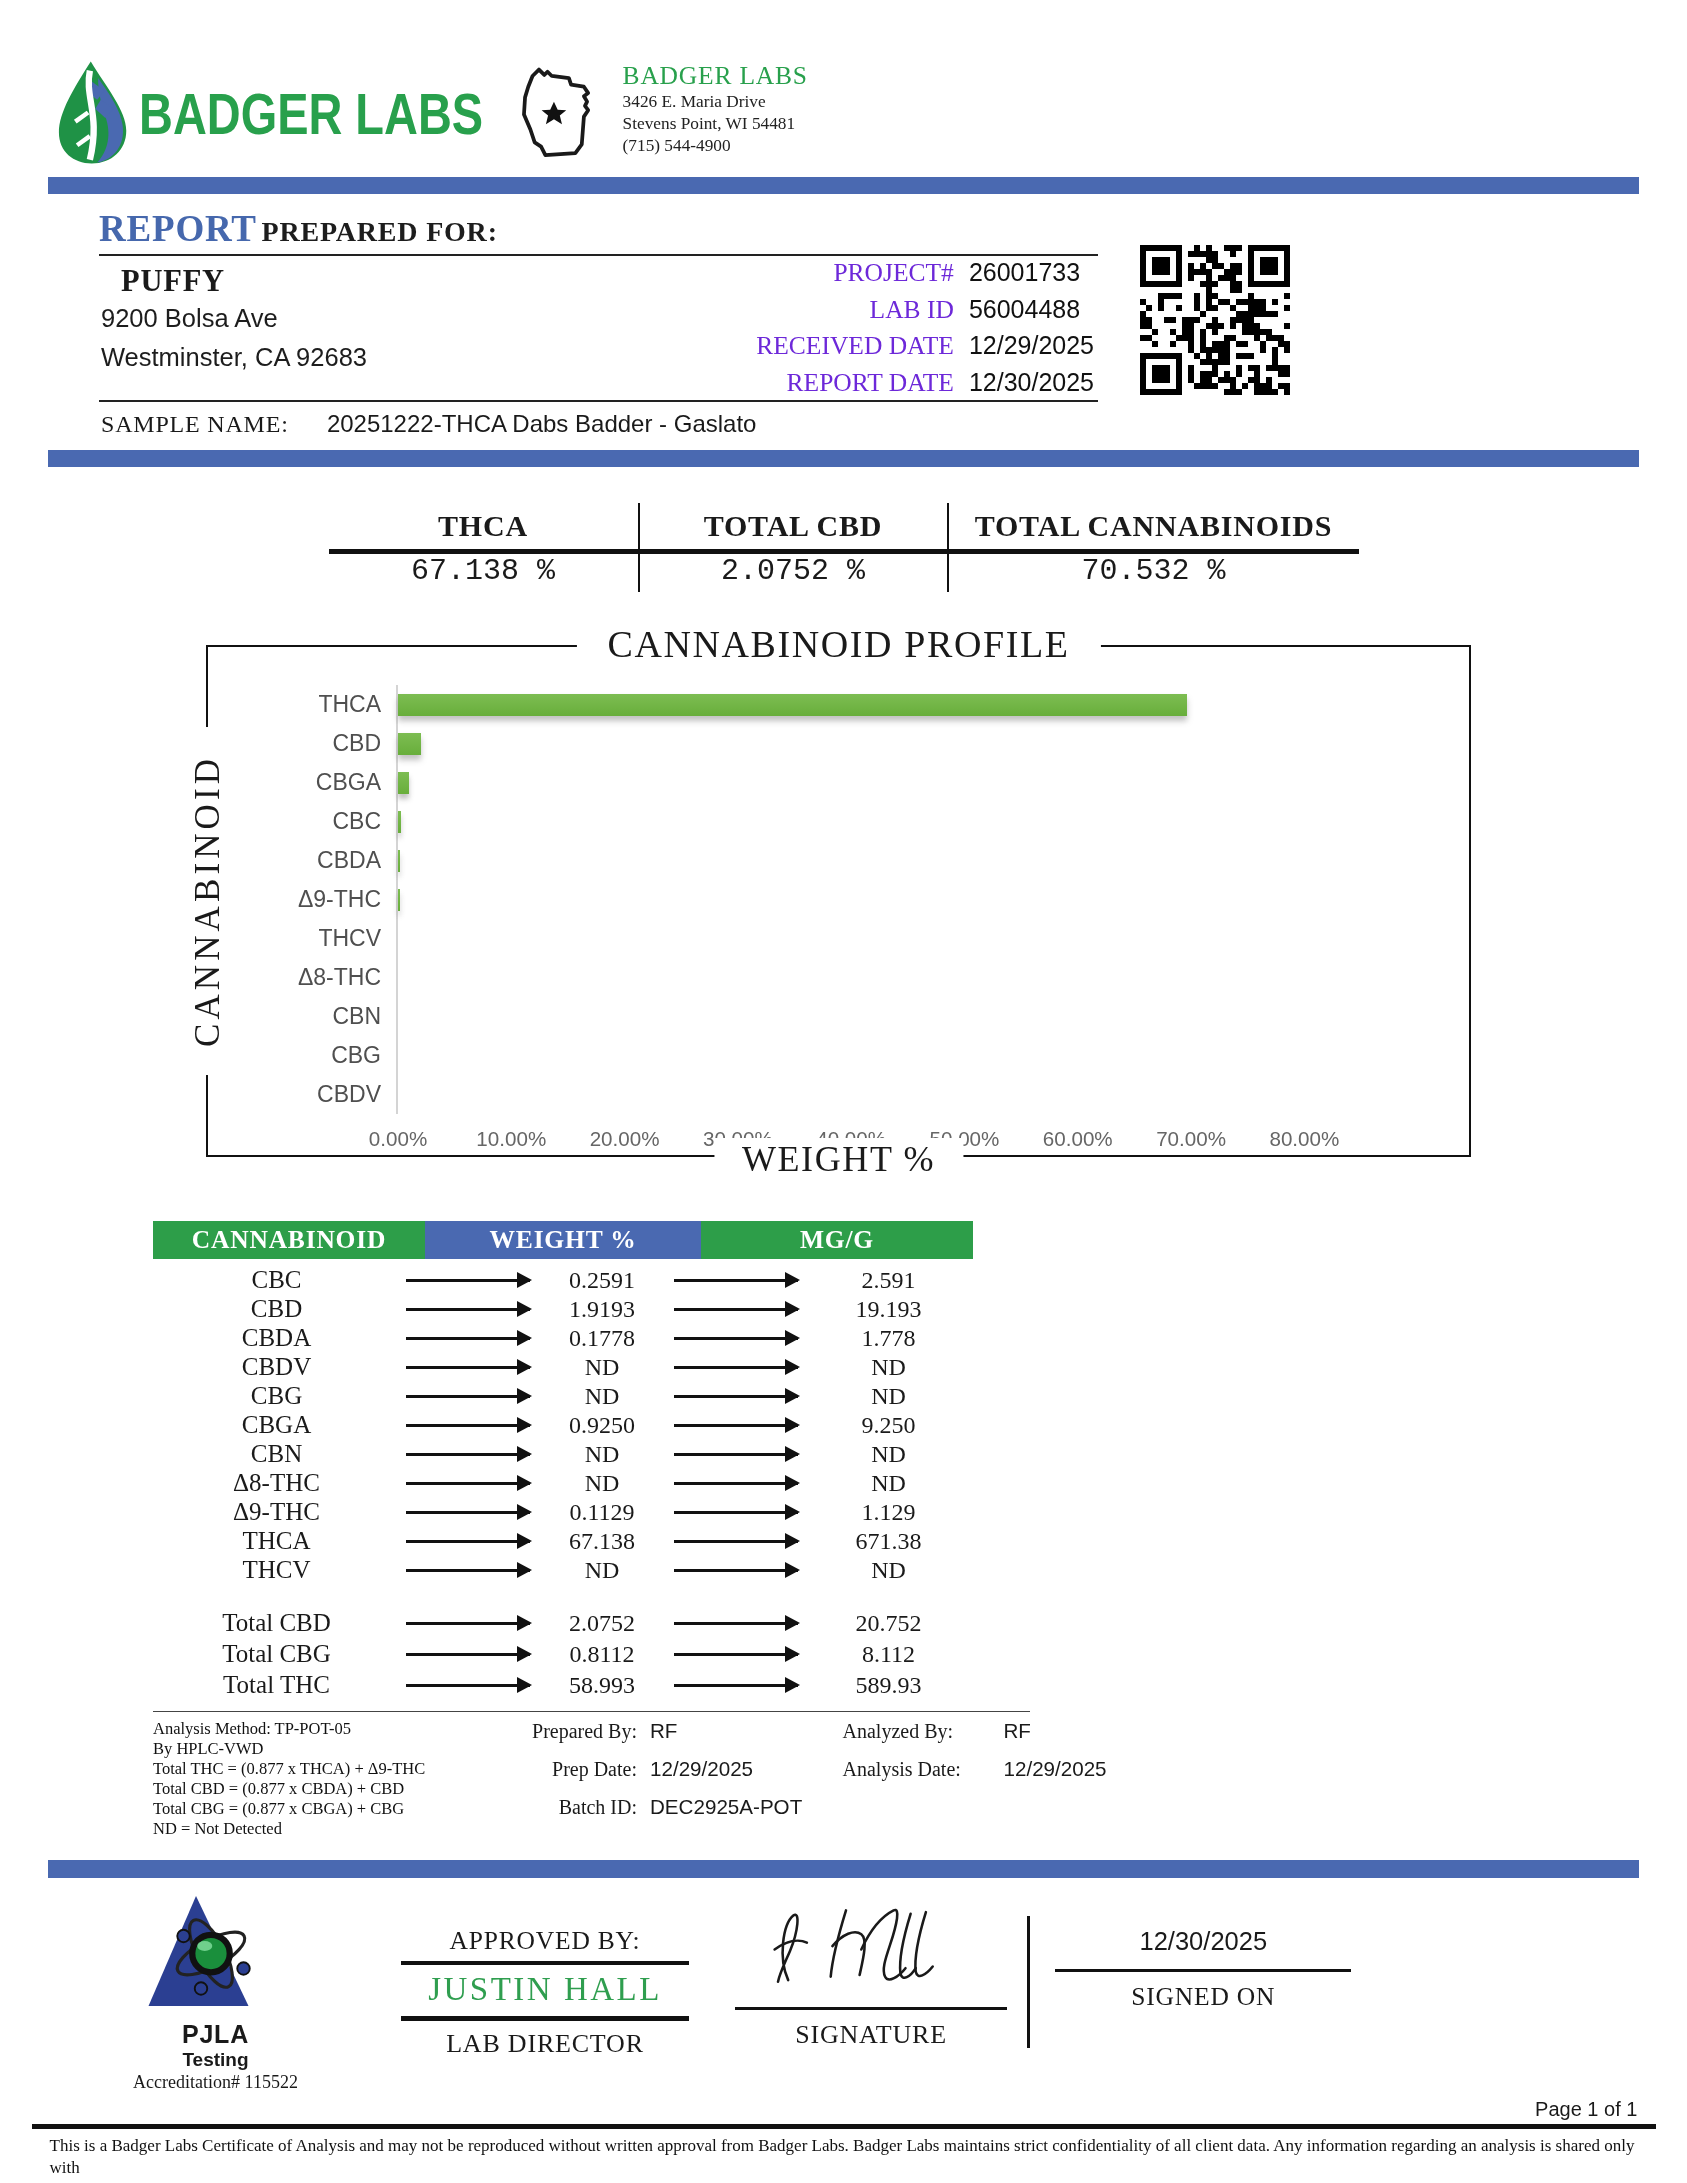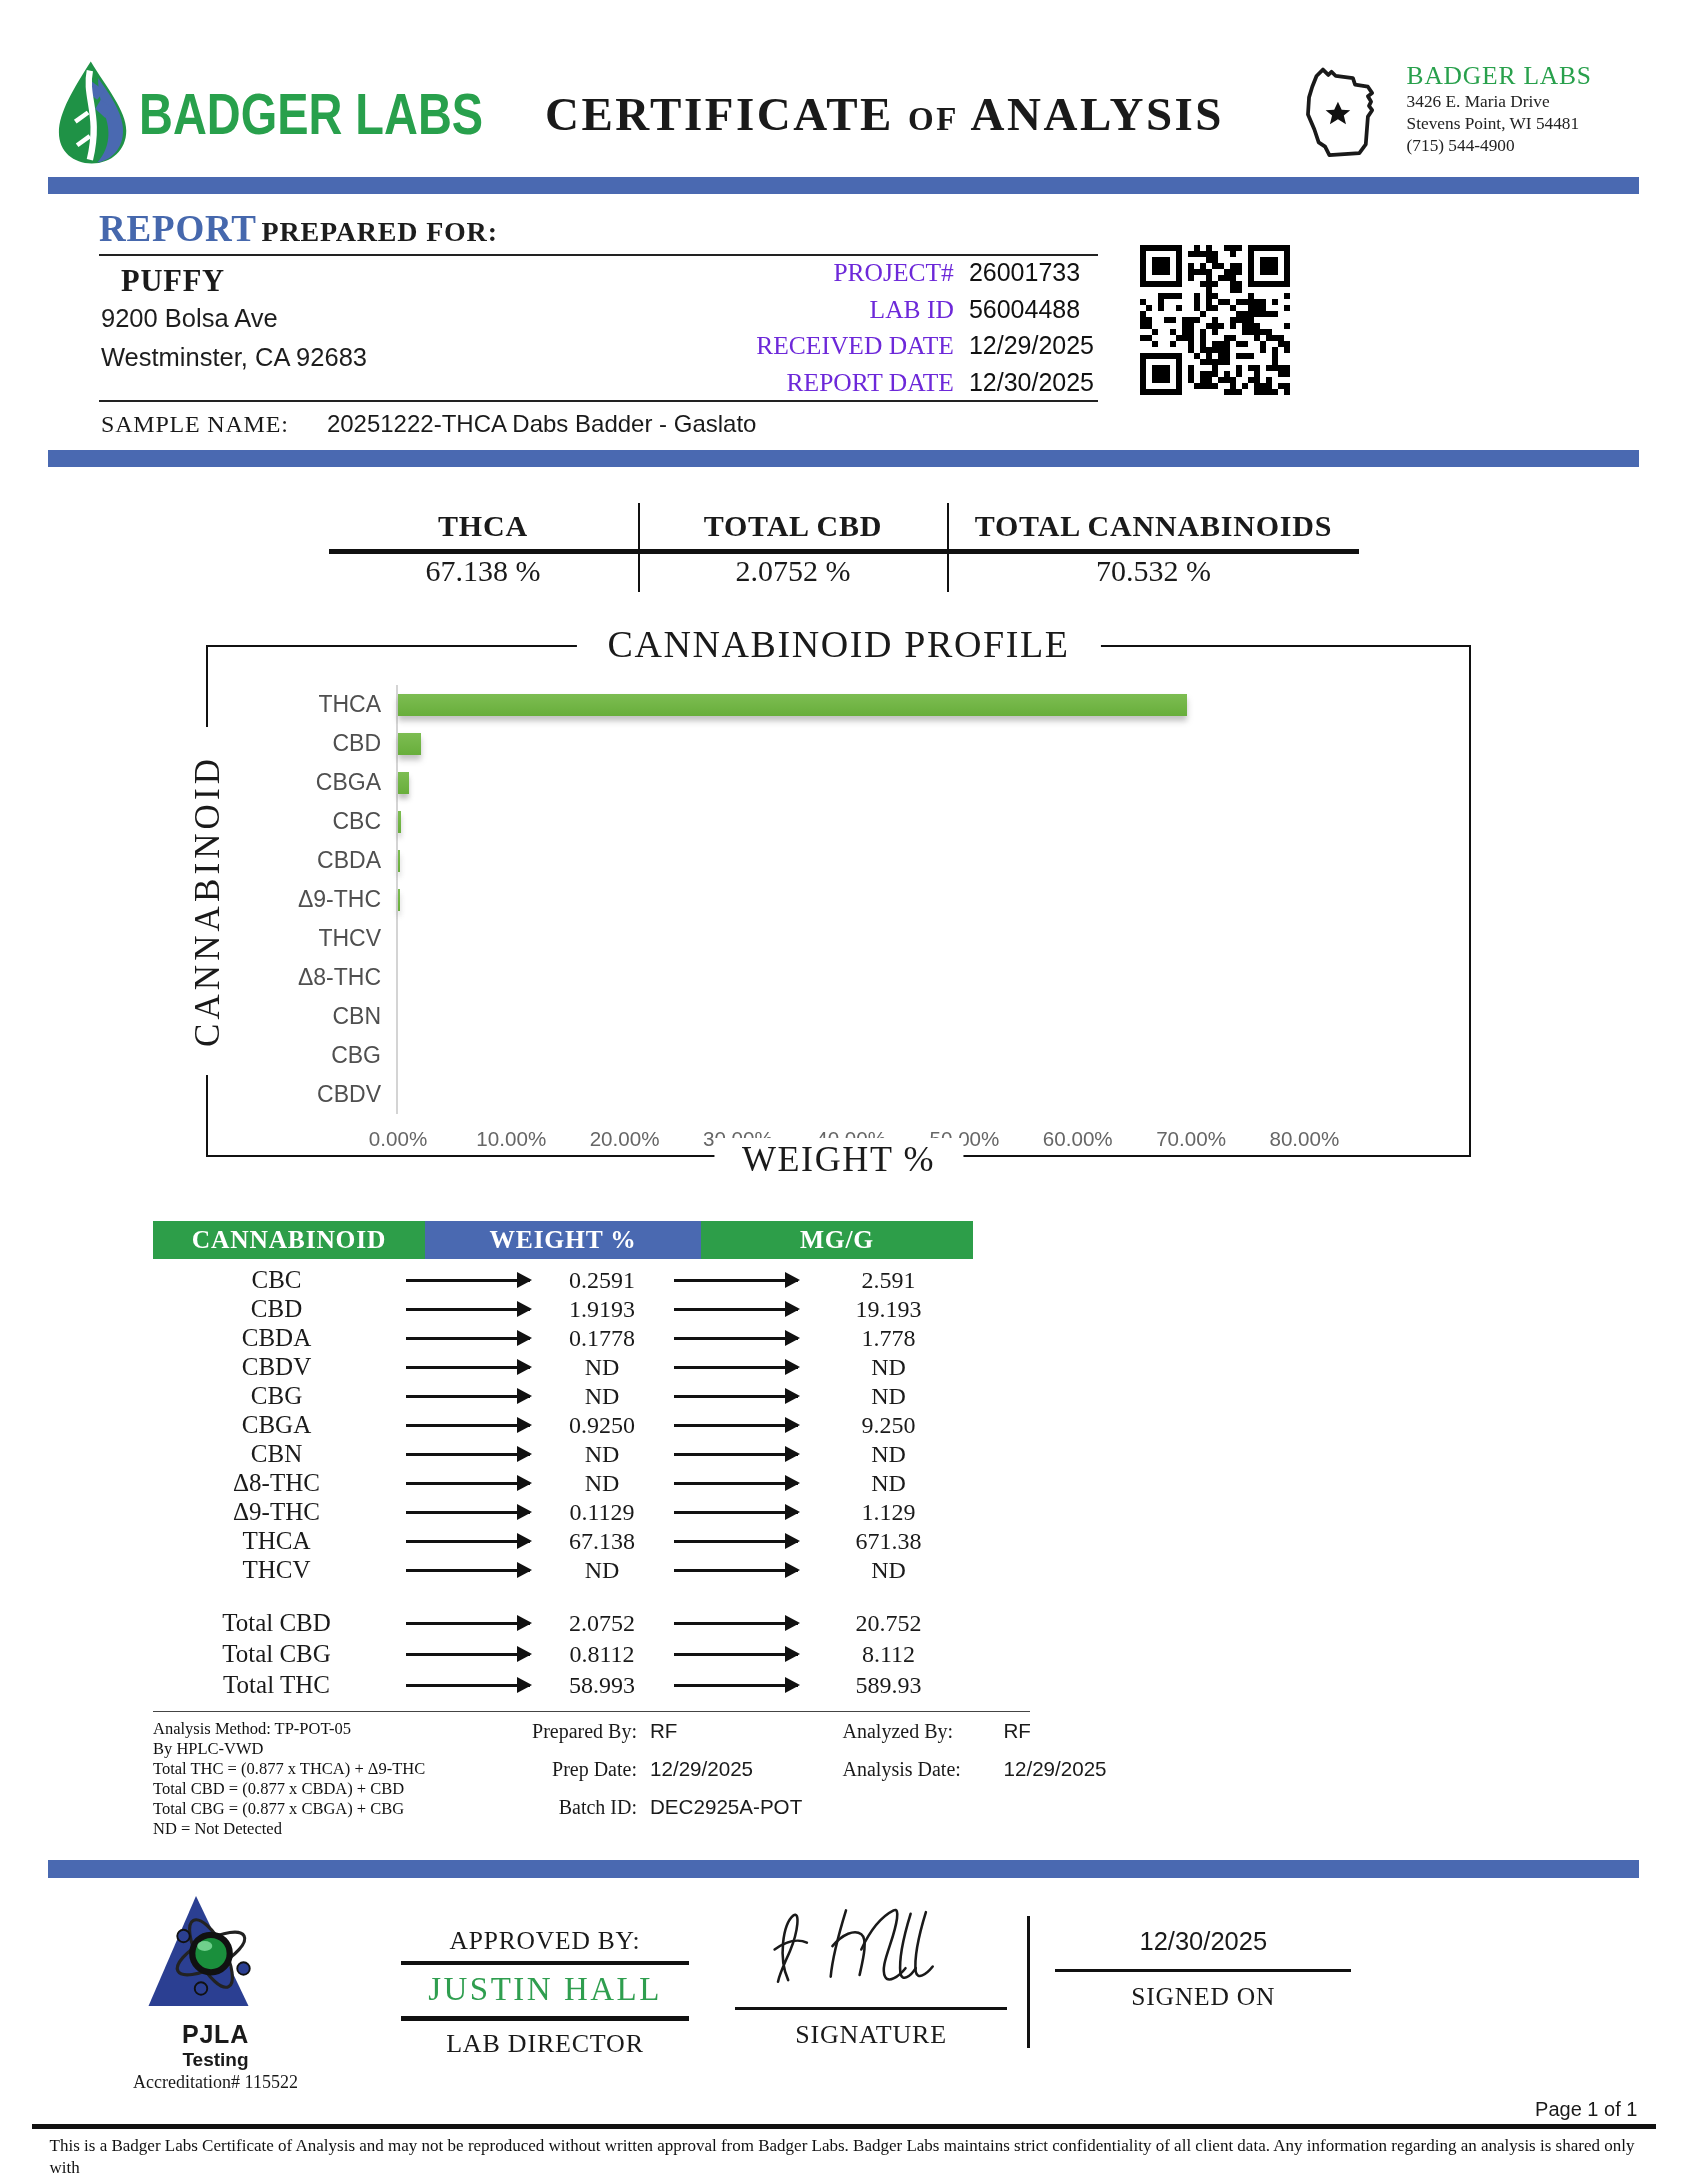--- a/index.html
+++ b/index.html
@@ -37,21 +37,21 @@
   .rule2 { margin-top:3.3px; }
   .sample-row { margin-left:53px; padding:8.2px 0 11.5px 0; }
   .sample-label { font-size:24px; letter-spacing:0.8px; }
   .sample-value { font-family:"Liberation Sans", sans-serif; font-size:24px; margin-left:35px; }
 
   
   .summary { position:relative; width:1030px; margin:36px auto 0 auto; height:89px; display:grid; grid-template-columns:309px 309px 412px; }
   .sum-col { text-align:center; }
   .sum-sep { border-left:2.5px solid #111; }
   .sum-label { height:46px; display:flex; align-items:center; justify-content:center; font-size:30px; font-weight:bold; letter-spacing:0.8px; }
-  .sum-value { height:43px; display:flex; align-items:center; justify-content:center; font-family:Liberation Serif, serif; font-size:30px; }
+  .sum-value { height:43px; display:flex; align-items:center; justify-content:center; font-family:Liberation Mono, monospace; font-size:30px; }
   .sum-hline { position:absolute; left:0; top:46px; width:100%; height:5px; background:#111; }
 
   
   .chart-frame { position:relative; width:1265px; margin:53px 0 0 158px; height:512px; border:2.5px solid #111; }
   .chart-title { position:absolute; top:-25px; left:50%; transform:translateX(-50%); background:#fff; padding:0 31px; font-size:38px; letter-spacing:1.6px; white-space:nowrap; }
   .chart-ylabel { position:absolute; top:50%; left:0; transform:translate(-50%,-50%) rotate(180deg); writing-mode:vertical-rl; background:#fff; padding:28px 0; font-size:35px; letter-spacing:4.1px; }
   .chart-xlabel { position:absolute; bottom:-25px; left:50%; transform:translateX(-50%); background:#fff; padding:0 28px; font-size:36px; letter-spacing:1.6px; white-space:nowrap; }
   .chart-plot { padding:38px 37px 0 45px; }
   .crow { display:grid; grid-template-columns:143px 1fr; height:39px; align-items:center; }
   .clabel { text-align:right; padding-right:15px; font-family:"Liberation Sans", sans-serif; font-size:23px; color:#4f4f4f; }
@@ -126,21 +126,20 @@
           <path d="M55,22 C68,40 80,58 82,74 C85,96 72,112 54,115 C66,102 70,84 63,64 C58,49 55,36 55,22 Z" fill="#4a69b1"></path>
           <polygon points="48,26 62,36 54,46 44,38" fill="#4a69b1"></polygon>
           <polygon points="58,46 72,56 63,66 52,56" fill="#4a69b1"></polygon>
           <path d="M46,14 C40,44 58,62 46,112" stroke="#ffffff" stroke-width="7" fill="none"></path>
           <path d="M30,70 L44,60" stroke="#ffffff" stroke-width="5" fill="none"></path>
           <path d="M32,96 L46,86" stroke="#ffffff" stroke-width="5" fill="none"></path>
         </svg>
       </span>
       <span class="brand-text">BADGER LABS</span>
     </div>
-    <h1 class="doc-title">CERTIFICATE of ANALYSIS</h1>
     <div class="lab-block">
       <span>
         <svg viewBox="0 0 100 100" width="107" height="107">
           <path d="M22,14 L28,8 L33,13 L36,10 L40,14 L56,16 L58,22 L70,24 L74,30 L70,33 L73,38 L71,42 L74,46 L70,52 L68,78 L62,86 L34,88 L30,80 L24,76 L20,64 L14,50 L15,34 L18,24 Z" fill="#ffffff" stroke="#1a1a1a" stroke-width="3.5" stroke-linejoin="round"></path>
           <path d="M42,38 L45.5,45.5 L53.5,46 L47.5,51 L49.5,59 L42,54.5 L34.5,59 L36.5,51 L30.5,46 L38.5,45.5 Z" fill="#111"></path>
         </svg>
       </span>
       <div class="lab-text">
         <div class="lab-name">BADGER LABS</div>
         <div class="lab-line">3426 E. Maria Drive</div>

